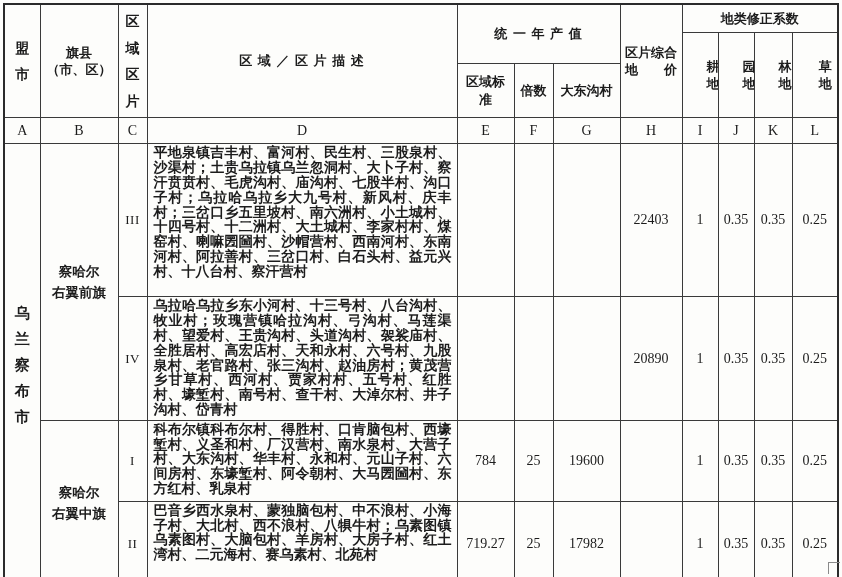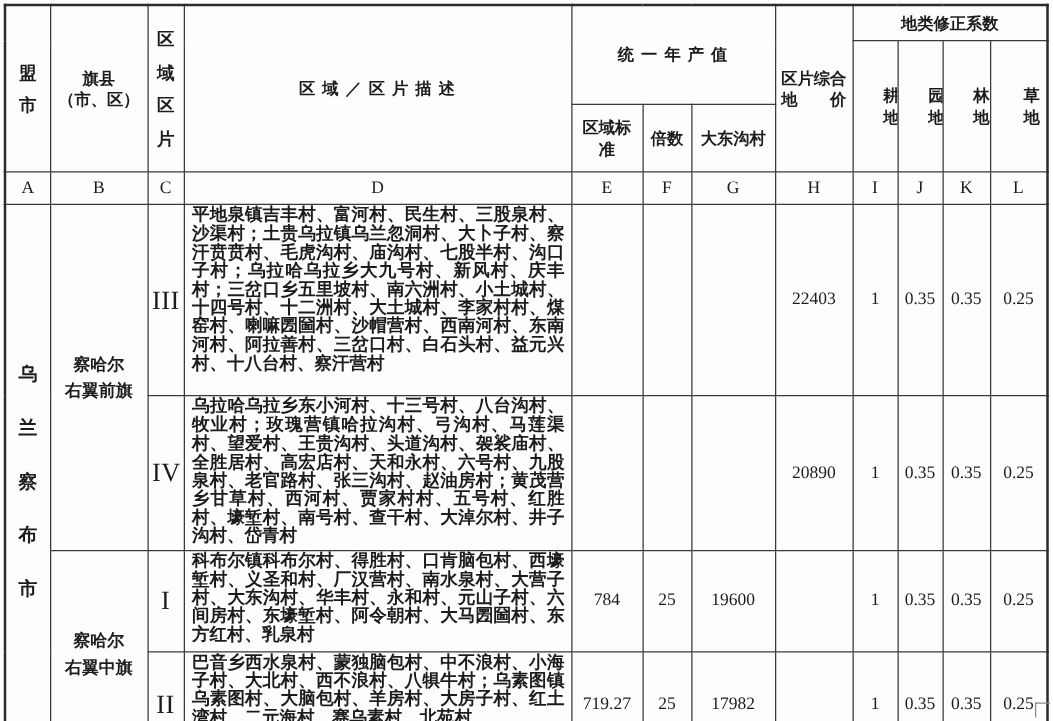--- a/index.html
+++ b/index.html
@@ -45,38 +45,38 @@
   tr.h3 > th { height: 31px; }
   tr.letters > td { height: 23px; font-size: 14px; }
   
   tr.r0 > td { height: 148px; }
   tr.r1 > td { height: 117px; margin-top: 38px; }
   tr.r2 > td { height: 76px; }
   tr.r3 > td { height: 80px; }
 
   .vert {
     width: 1em;
-    margin: 12px auto;
+    margin: 2px auto;
     word-break: break-all;
     font-size: 15px;
   }
   th .vert { font-size: 14px; line-height: 1.9; }
   td.city {
     font-family: "Liberation Sans", "DejaVu Sans", sans-serif;
     font-weight: 700;
   }
-  td.city .vert { line-height: 43px; }
+  td.city .vert { line-height: 26px; }
   td.county {
     font-family: "Liberation Sans", "DejaVu Sans", sans-serif;
     font-weight: 700;
     font-size: 13.5px;
     line-height: 21px;
   }
   td.zone {
-    font-size: 21px;
+    font-size: 13px;
     letter-spacing: 0.5px;
   }
   td.desc {
     text-align: justify;
     text-justify: inter-ideograph;
     font-size: 14px;
     line-height: 14.8px;
     padding: 2px 5px 2px 6px;
     vertical-align: top;
     font-weight: bold;

